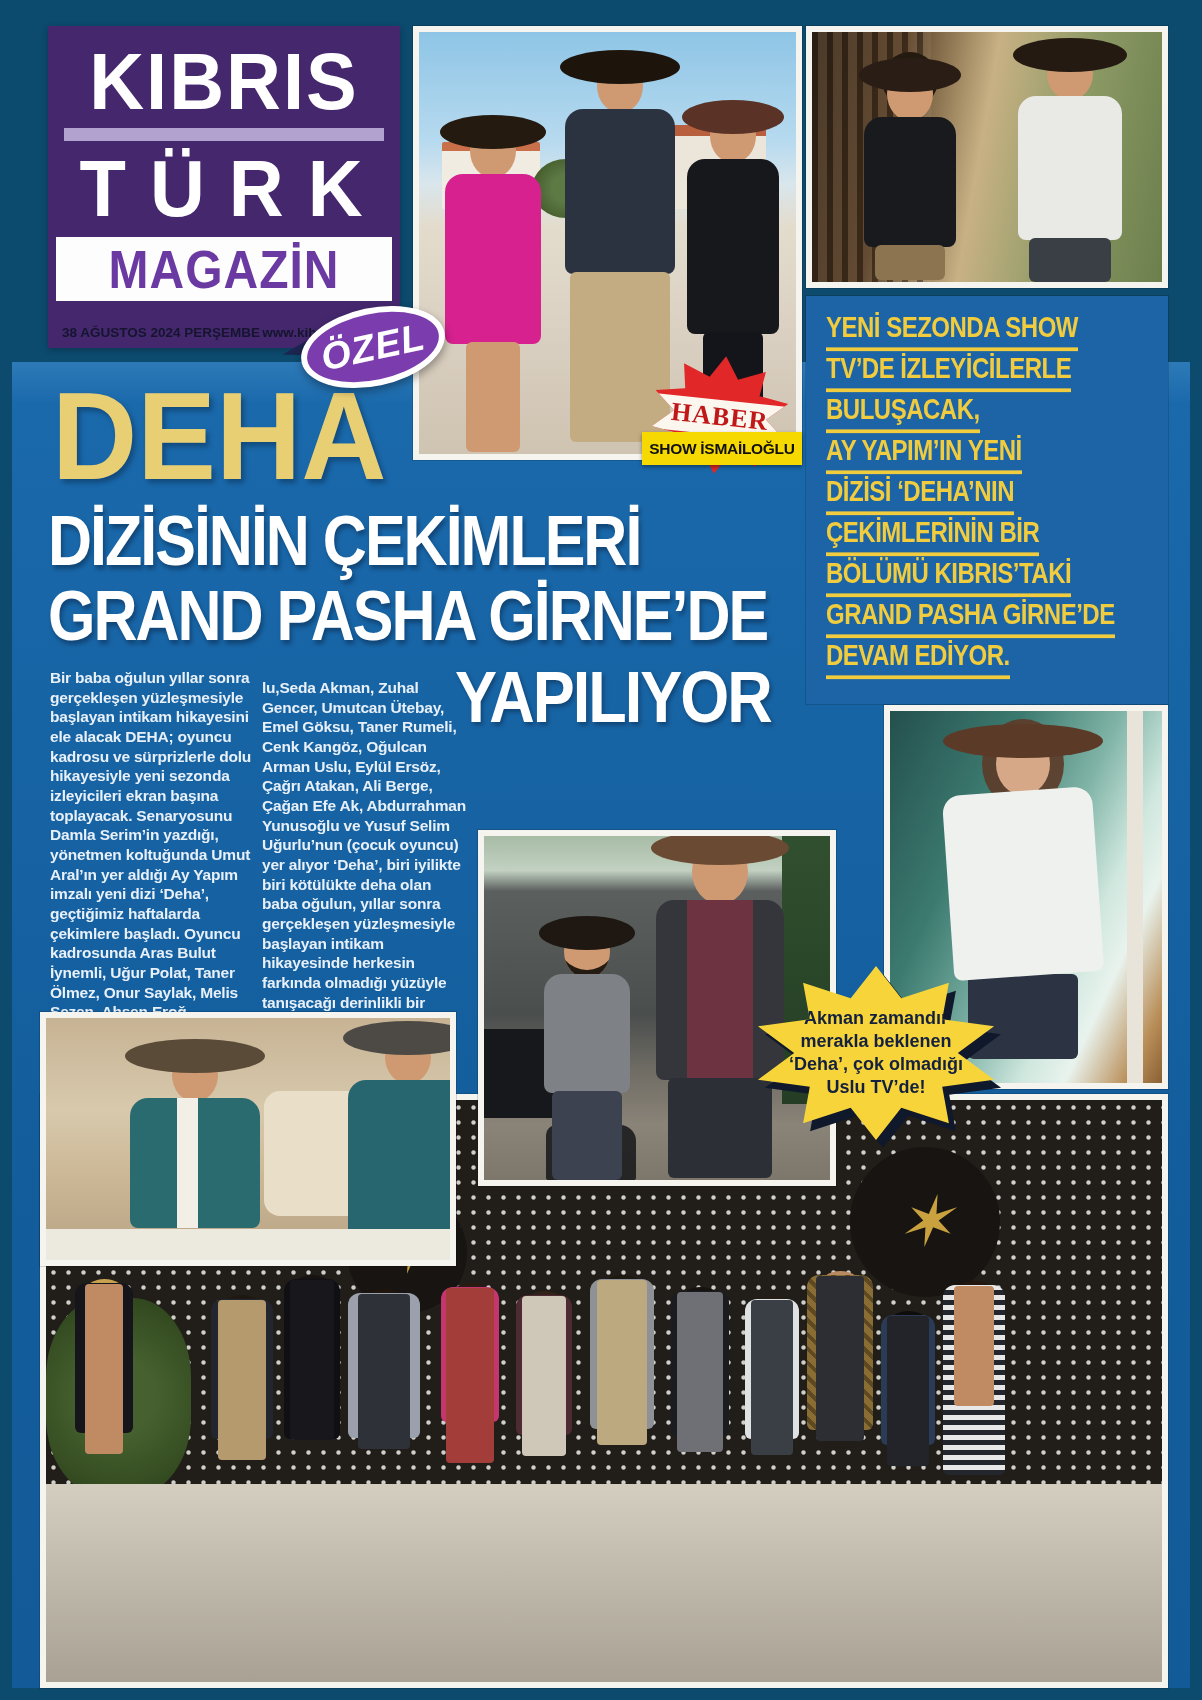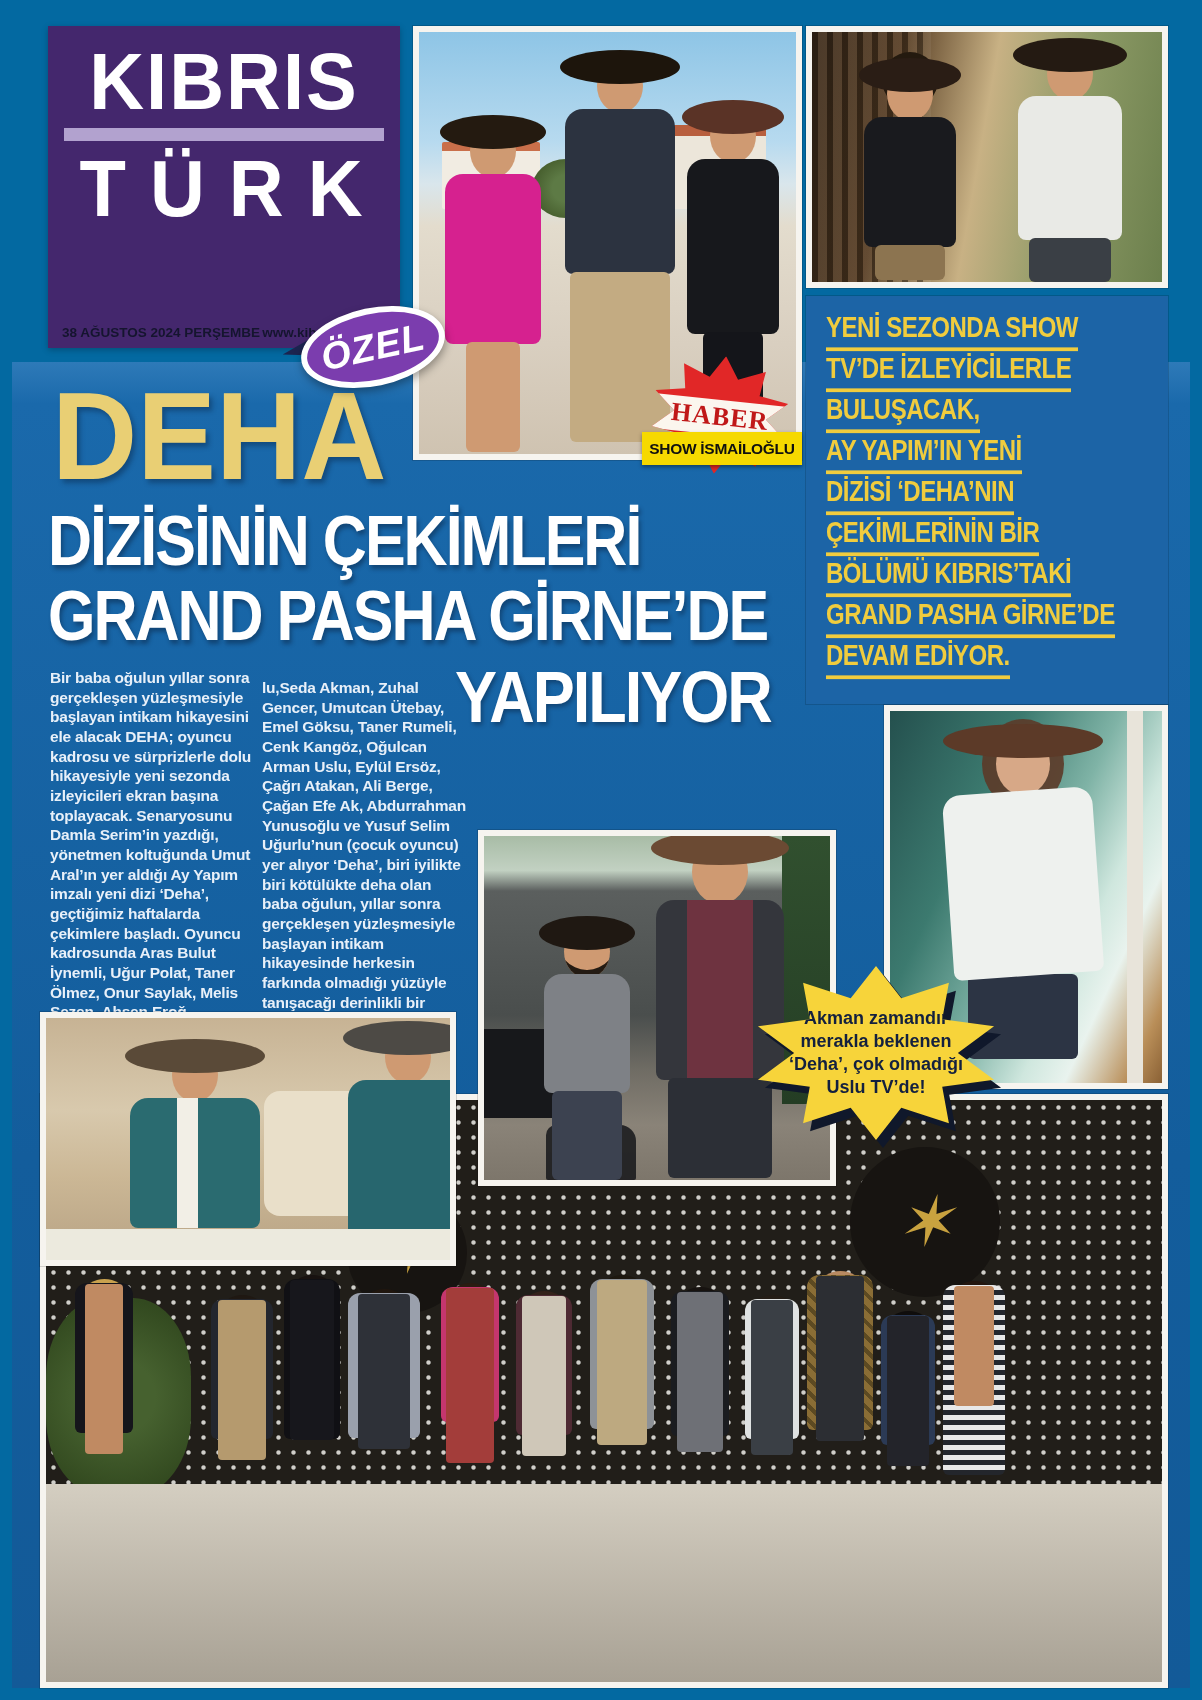--- a/index.html
+++ b/index.html
@@ -1,18 +1,18 @@
 <!DOCTYPE html>
 <html><head>
 <meta charset="utf-8">
 <style>
   *{box-sizing:border-box;margin:0;padding:0}
   html,body{background:#d8d6d2}
   body{font-family:"Liberation Sans",sans-serif}
-  .page{position:relative;width:1202px;height:1700px;margin:0 auto;background:#0369a1;overflow:hidden}
+  .page{position:relative;width:1202px;height:1700px;margin:0 auto;background:#0c4a6e;overflow:hidden}
 
   
   .blue-bg{position:absolute;left:12px;top:362px;width:1178px;height:1326px;
     background:linear-gradient(180deg,#2e7ab8 0,#1a69ab 42px,#135d9c 60%,#135a98 100%);z-index:0}
 
   
   .masthead{position:absolute;left:48px;top:26px;width:352px;height:322px;background:#44276d;z-index:2;
     box-shadow:0 2px 6px rgba(0,0,0,.25)}
   .mh-line1{margin-top:12px;text-align:center;color:#fff;font-weight:900;font-size:76px;line-height:84px;
     letter-spacing:2px;transform:scaleY(1.05);transform-origin:center top}
@@ -139,20 +139,23 @@
 <body>
 
 <div class="page">
 
   <div class="blue-bg"></div>
 
   <header class="masthead">
     <div class="mh-line1">KIBRIS</div>
     <div class="mh-bar"></div>
     <div class="mh-line2">TÜRK</div>
+    <div class="mh-magazin">
+      <span>MAGAZİN</span>
+    </div>
     <div class="mh-meta">
       <span>38 AĞUSTOS 2024 PERŞEMBE</span>
       <span>www.kibristurk.com</span>
     </div>
   </header>
 
   <div class="ozel-tail"></div>
   <div class="ozel-badge">
     <span>ÖZEL</span>
   </div>

